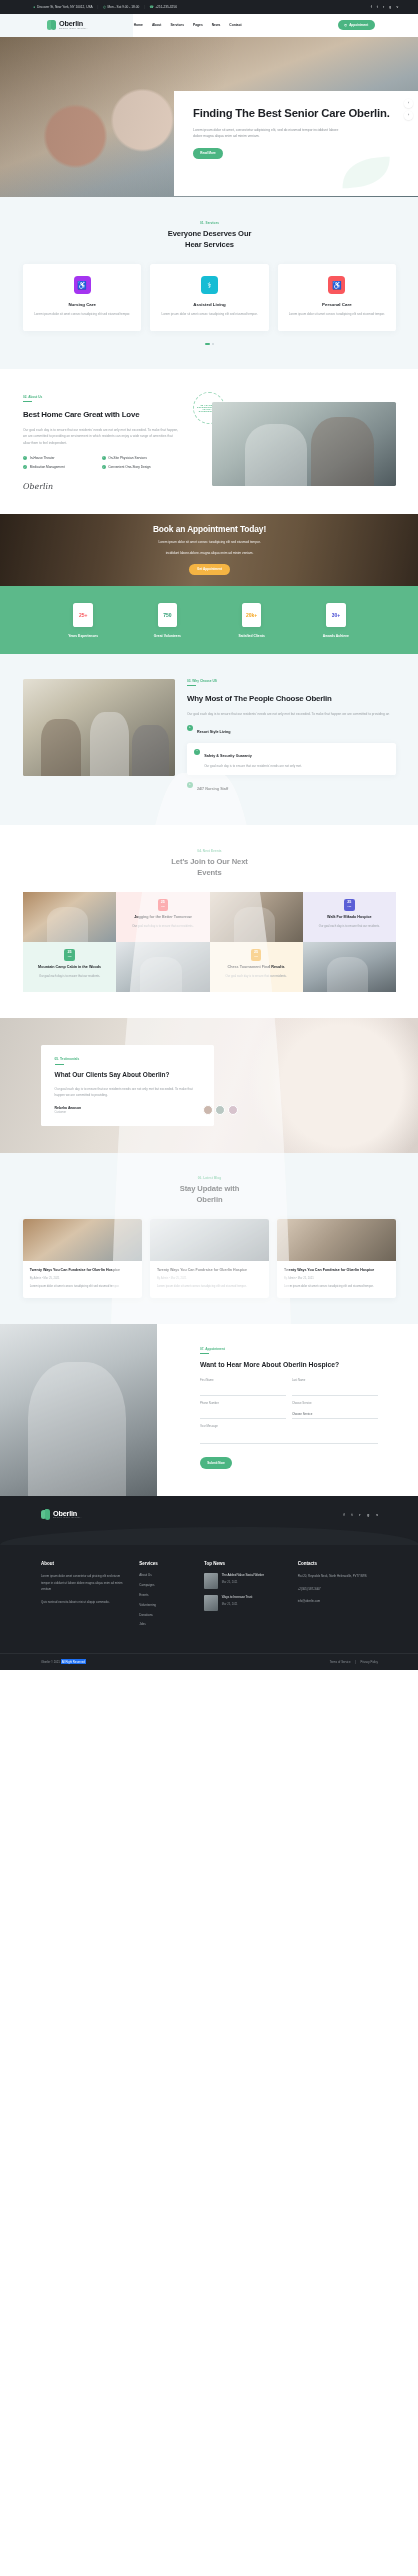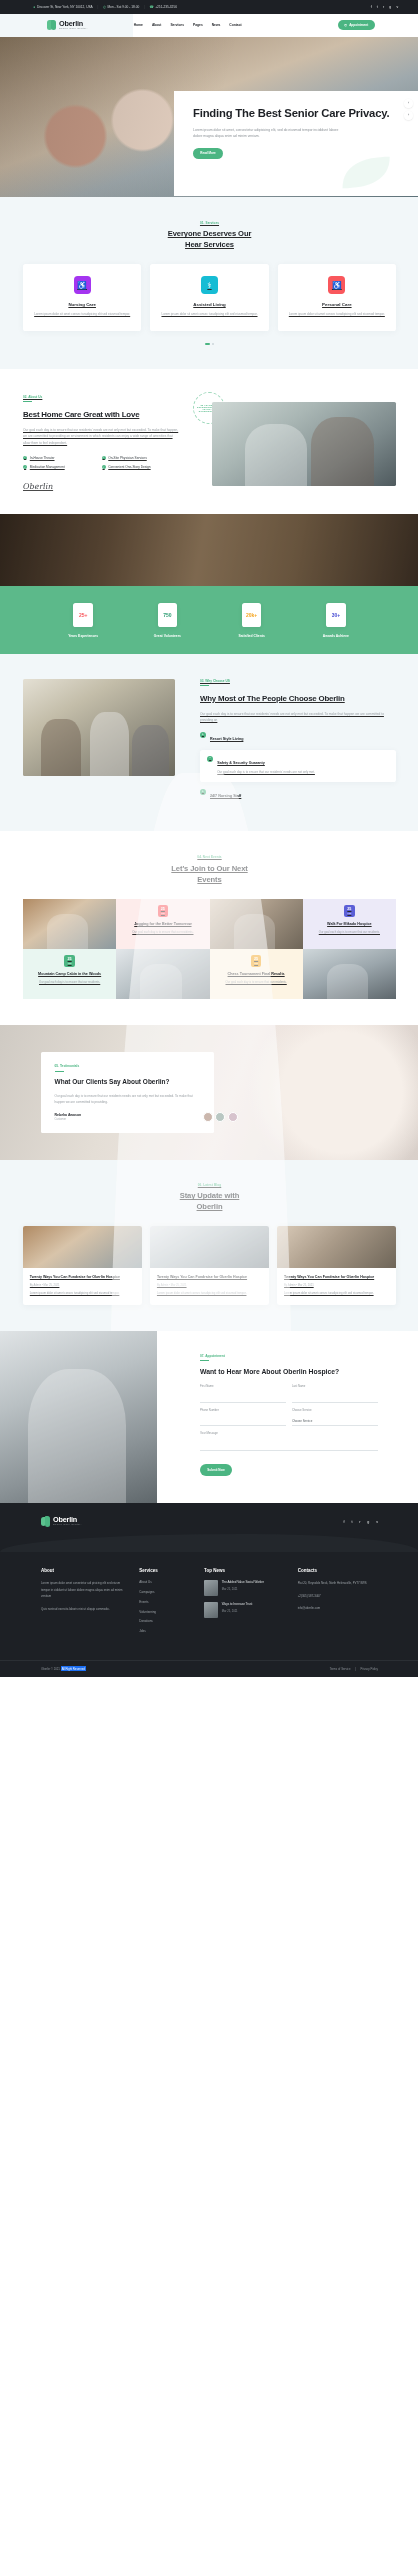--- a/index.html
+++ b/index.html
@@ -47,21 +47,21 @@
   .btn-green{display:inline-block;margin-top:7.9px;background:#4bb582;color:#fff;font-size:3px;font-weight:bold;
     padding:3.7px 7.3px;border-radius:8.4px;cursor:pointer;}
   .hero-arrows{position:absolute;right:5.8px;top:62px;display:flex;flex-direction:column;gap:3.1px;}
   .harr{width:9px;height:9px;border-radius:50%;background:rgba(255,255,255,.85);color:#5a6166;
     display:flex;align-items:center;justify-content:center;font-size:3.7px;cursor:pointer;box-shadow:0 0.5px 1.6px rgba(0,0,0,.12);}
   
   .sec{padding:24px 0;}
   .bg-light{background:#f2f7f9;}
   .eyebrow{font-size:3.1px;font-weight:bold;color:#4bb582;text-align:center;letter-spacing:0.1px;}
   .sec-title{font-size:7.6px;font-weight:bold;text-align:center;line-height:1.38;margin-top:4.7px;color:#1d2025;letter-spacing:-0.1px;}
-  .container{width:373px;margin:0 auto;text-decoration:underline;}
+  .container{width:373px;margin:0 auto;}
   
   .svc-row{display:flex;gap:9px;margin-top:13.6px;}
   .svc{flex:1;background:#fff;border-radius:2.6px;padding:12.6px 9px 13.6px;text-align:center;box-shadow:0 1px 7.3px rgba(30,50,70,.05);}
   .svc .ibox{width:17.3px;height:17.3px;border-radius:3.7px;margin:0 auto;display:flex;align-items:center;justify-content:center;
     color:#fff;font-size:7.9px;position:relative;}
   .svc .ibox:before{content:"";position:absolute;left:2.1px;top:-2.1px;width:17.3px;height:17.3px;border-radius:3.7px;
     background:inherit;opacity:.32;transform:rotate(9deg);z-index:-1;}
   .svc h4{font-size:4.4px;font-weight:bold;margin-top:7.9px;color:#1d2025;}
   .svc p{font-size:3px;color:#9aa0a5;line-height:2.05;margin-top:4.7px;}
   .dots{display:flex;gap:2.1px;justify-content:center;margin-top:11.5px;}
@@ -99,21 +99,21 @@
     padding:3.7px 8.4px;border-radius:8.4px;cursor:pointer;}
   
   .stats{background:#5cb98a;padding:17px 0 15.7px;}
   .stats-row{display:flex;width:337px;margin:0 auto;}
   .stat{flex:1;text-align:center;}
   .stat .card{width:19.4px;height:24px;background:#fff;border-radius:2.6px;margin:0 auto;display:flex;align-items:center;justify-content:center;
     font-size:5px;font-weight:bold;position:relative;box-shadow:0 1px 4.2px rgba(0,0,0,.08);}
   .stat .card:before{content:"";position:absolute;left:-2.1px;top:1.6px;width:19.4px;height:24px;border-radius:2.6px;background:rgba(255,255,255,.28);transform:rotate(-7deg);z-index:-1;}
   .stat .lbl{font-size:3.4px;font-weight:bold;color:#fff;margin-top:7.3px;}
   
-  .why{display:flex;gap:25px;align-items:flex-start;}
+  .why{display:flex;gap:12px;align-items:flex-start;}
   .why-l{width:152px;position:relative;}
   .why-photo{height:97px;border-radius:1.6px;position:relative;overflow:hidden;
     background:linear-gradient(150deg,#e4e0d4 0%,#c3bda9 30%,#9f9b8b 58%,#6c6a5f 100%);}
   .why-photo .w1{position:absolute;left:12%;bottom:0;width:26%;height:58%;border-radius:36% 36% 0 0;background:rgba(90,70,55,.35);}
   .why-photo .w2{position:absolute;left:44%;bottom:0;width:26%;height:66%;border-radius:36% 36% 0 0;background:rgba(235,235,235,.42);}
   .why-photo .w3{position:absolute;left:72%;bottom:0;width:24%;height:52%;border-radius:36% 36% 0 0;background:rgba(110,110,120,.38);}
   .why-ring{position:absolute;left:-6.3px;top:-6.3px;width:13.6px;height:13.6px;border-radius:50%;background:#f7d9d0;z-index:-1;}
   .why-r{flex:1;}
   .acc{margin-top:7.9px;}
   .acc-item{display:flex;gap:4.2px;align-items:flex-start;padding:0 0 7.3px;}
@@ -250,21 +250,21 @@
   </div>
   <div class="appt">
     <span>◴</span>
     <span>Appointment</span>
   </div>
 </div>
 
 <div class="hero">
   <div class="hero-img"></div>
   <div class="hero-card">
-    <div class="hero-h1">Finding The Best Senior Care Privacy.</div>
+    <div class="hero-h1">Finding The Best Senior Care Oberlin.</div>
     <div class="hero-p">Lorem ipsum dolor sit amet, consectetur adipisicing elit, sed do eiusmod tempor incididunt labore dolore magna aliqua enim ad minim veniam.</div>
     <div class="btn-green">Read More</div>
     <svg class="eye" viewBox="0 0 160 70">
       <path d="M20 65 C20 20 60 5 110 5 C110 50 70 65 20 65 Z" fill="#4bb582"></path>
     </svg>
   </div>
   <div class="hero-arrows">
     <div class="harr">‹</div>
     <div class="harr">›</div>
   </div>
@@ -333,20 +333,26 @@
         <span>25 YEARS OF EXPERIENCES · 25 YEARS OF EXPERIENCES ·</span>
       </div>
       <div class="about-photo"></div>
       <div class="dotgrid"></div>
     </div>
   </div>
 </div>
 
 <div class="cta">
   <div class="cta-bg"></div>
+  <div class="cta-in">
+    <h2>Book an Appointment Today!</h2>
+    <p>Lorem ipsum dolor sit amet consec turadipicing elit sed eiusmod tempor.</p>
+    <p>incididunt labore.dolore. magna aliqua enim ad minim veniam.</p>
+    <div class="btn-amber">Get Appointment</div>
+  </div>
 </div>
 
 <div class="stats">
   <div class="stats-row">
     <div class="stat">
       <div class="card" style="color:#f9575c">25+</div>
       <div class="lbl">Years Experiences</div>
     </div>
     <div class="stat">
       <div class="card" style="color:#2f9e74">750</div>

